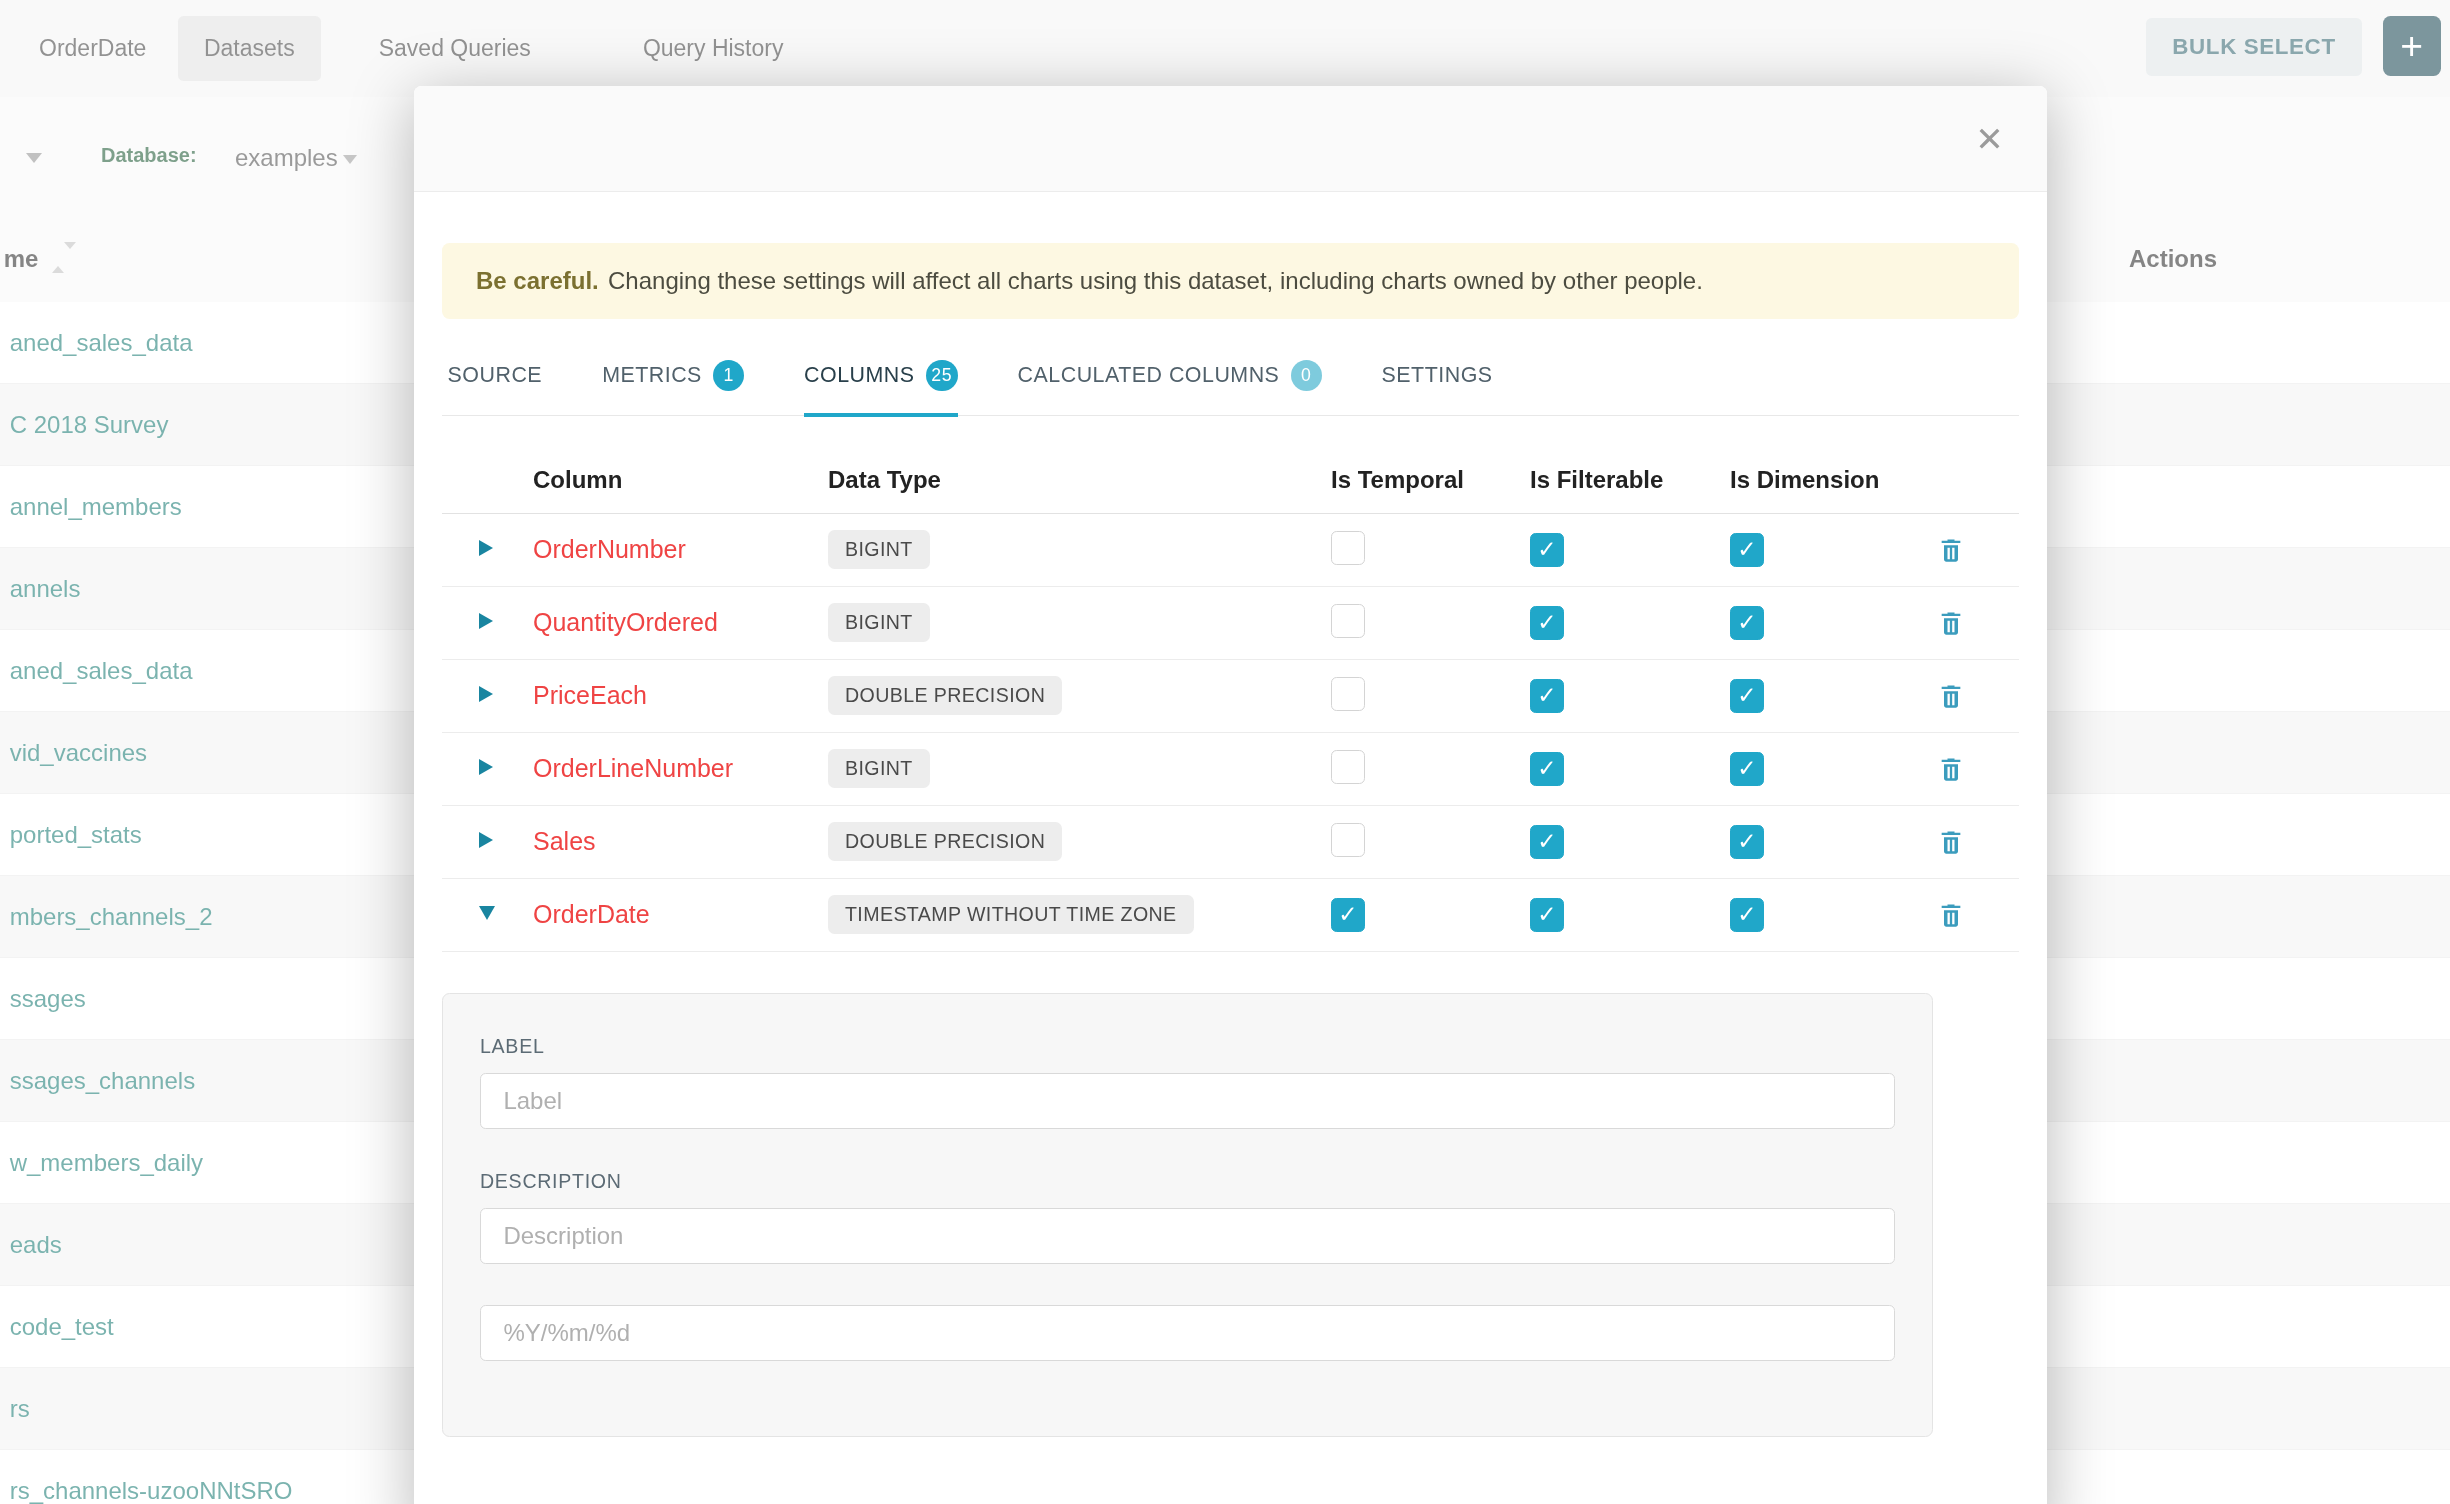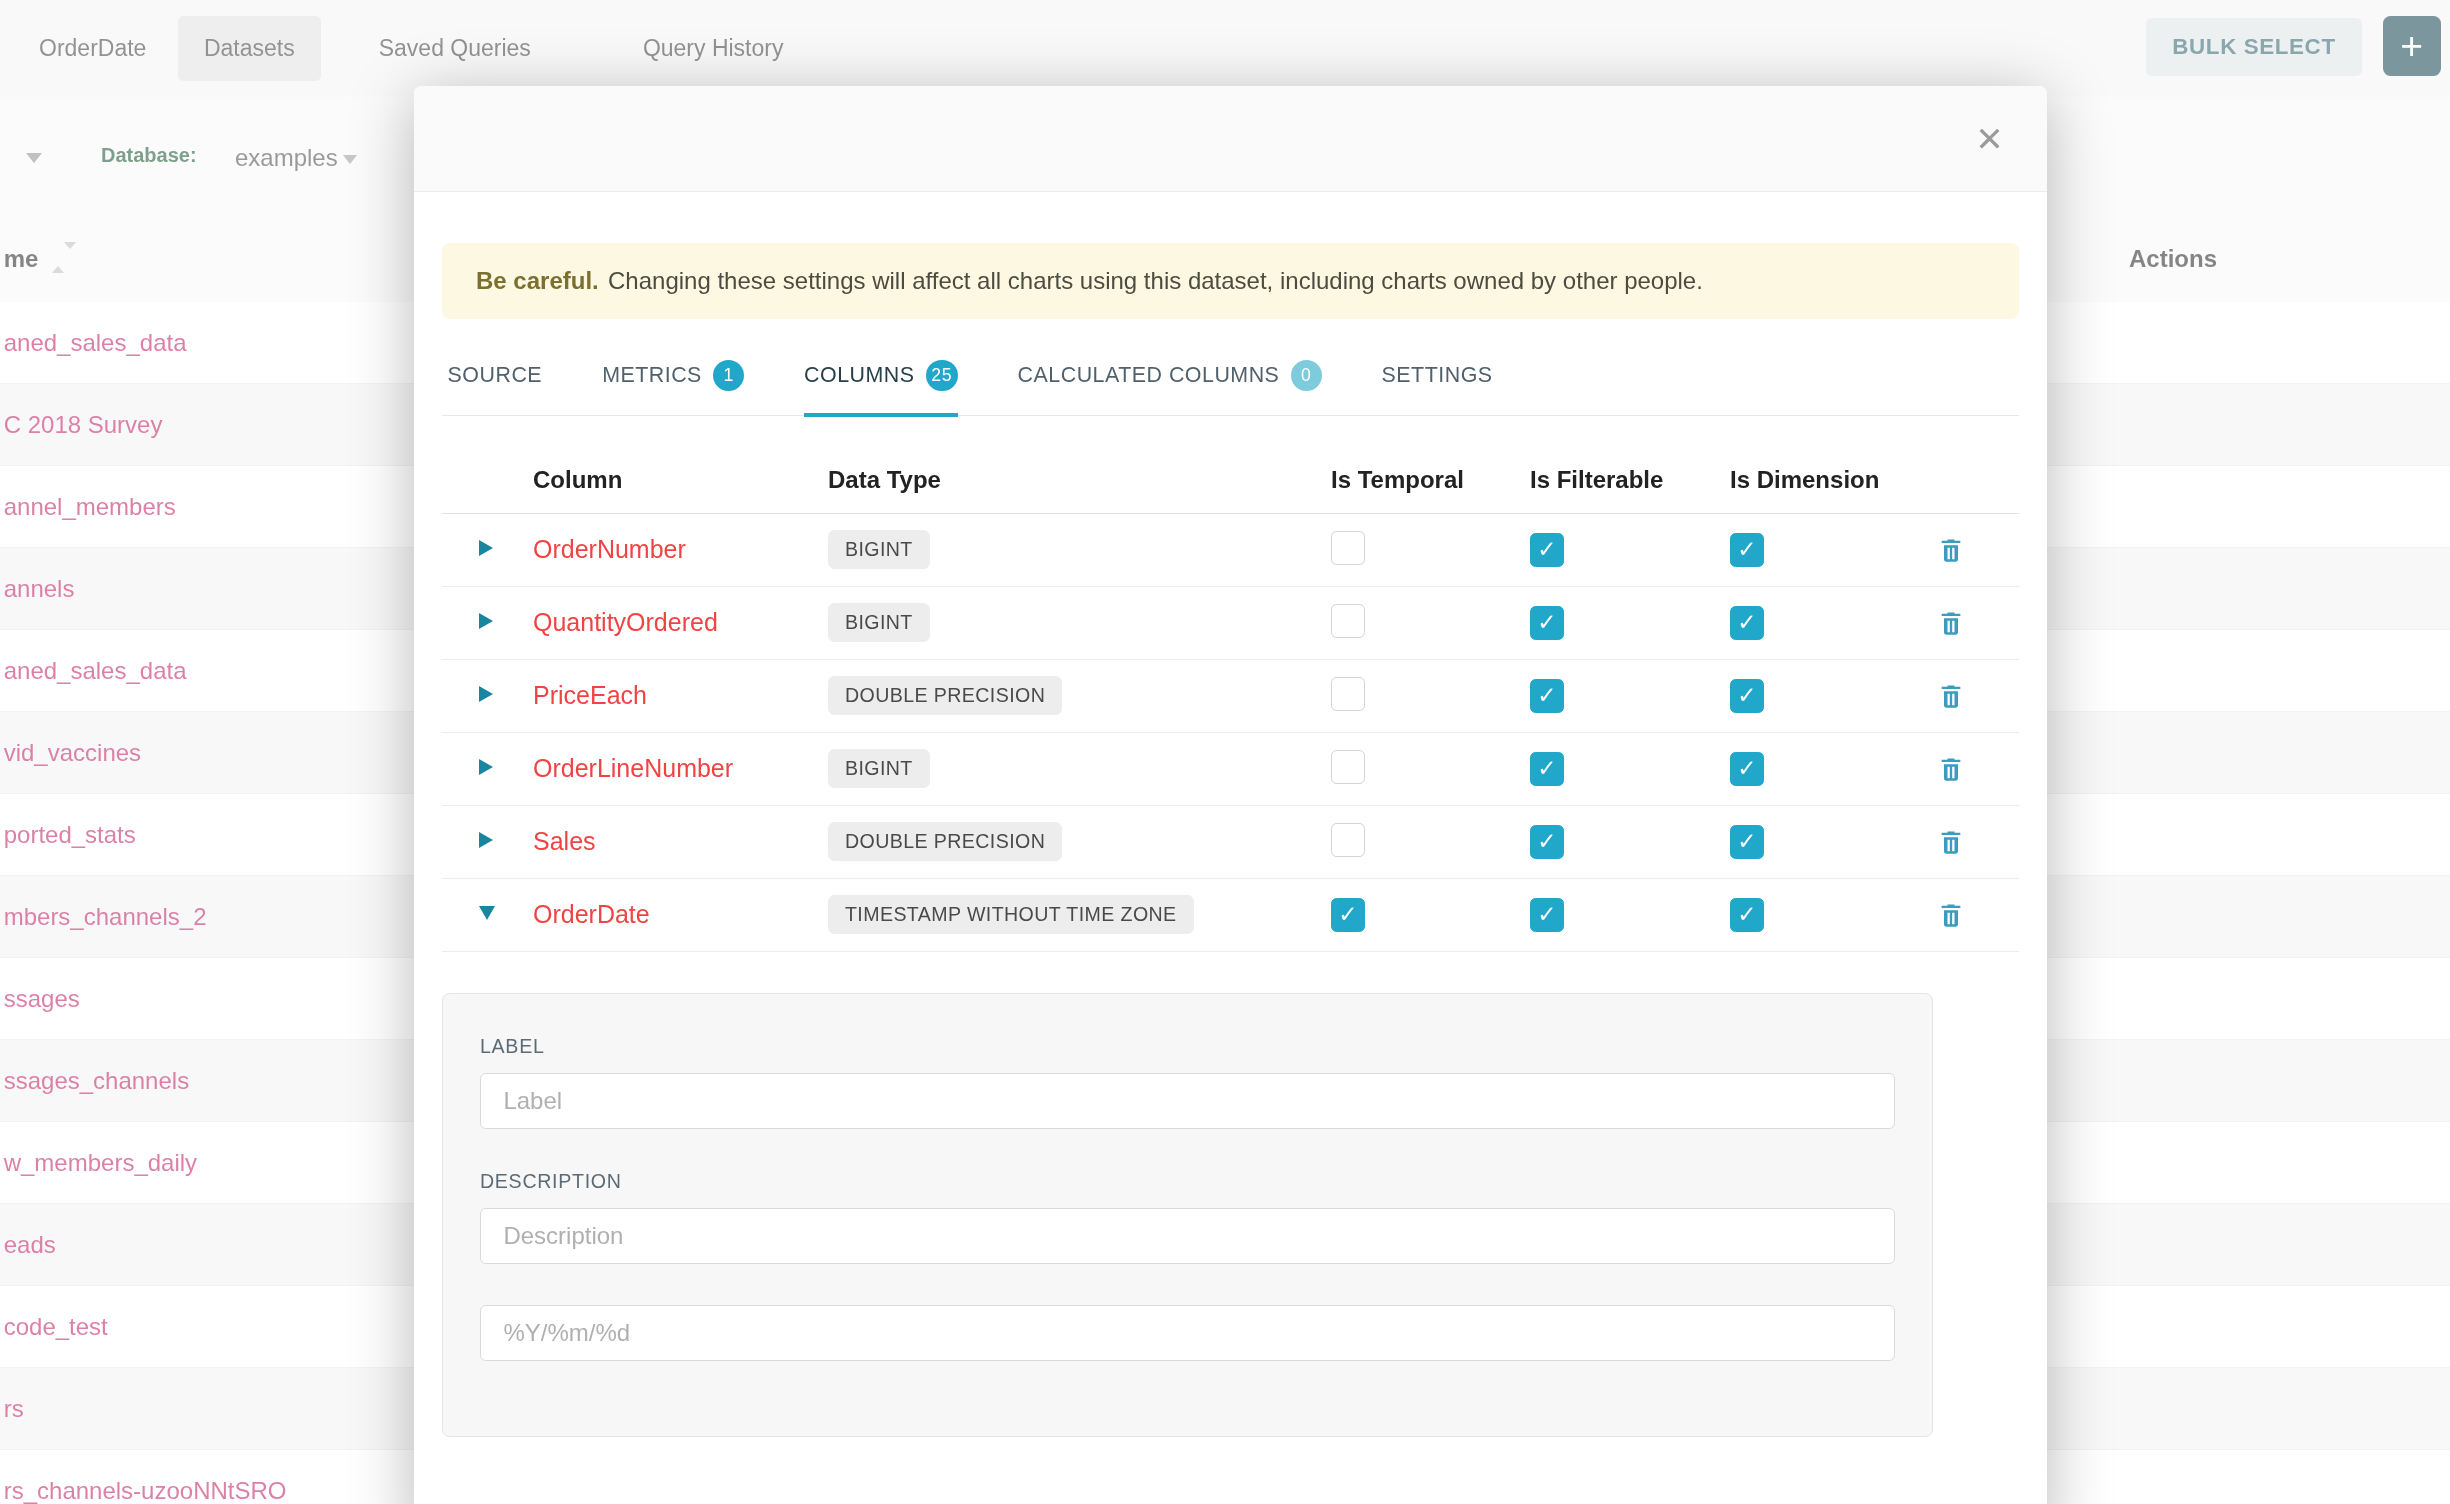--- a/index.html
+++ b/index.html
@@ -64,21 +64,21 @@
     border-top:7.5px solid #bdbdbd;
   }
   .bg-actions-header { position:absolute; left:2129px; top:3.7px; font-size:24px; font-weight:bold; color:#222; }
 
   .bg-rows { position:absolute; top:302px; left:0; right:0; z-index:1; }
   .bg-row {
     height:82px; line-height:82px; border-bottom:0.9px solid #e9e9e9;
     background:#ffffff; padding-left:3.7px; white-space:nowrap;
   }
   .bg-row:nth-child(even) { background:#f2f2f2; }
-  .bg-row .ds-link { color:#be185d; font-size:24px; cursor:pointer; }
+  .bg-row .ds-link { color:#0f766e; font-size:24px; cursor:pointer;margin-left:6px; }
 
   
   .overlay { position:absolute; inset:0; background:rgba(255,255,255,0.45); z-index:5; }
 
   
   .modal {
     position:absolute; left:414px; top:86px; width:1633px; height:1454px;
     background:#fff; border-radius:7.5px; z-index:10;
     box-shadow:0 11.2px 65px rgba(0,0,0,0.28);
   }

